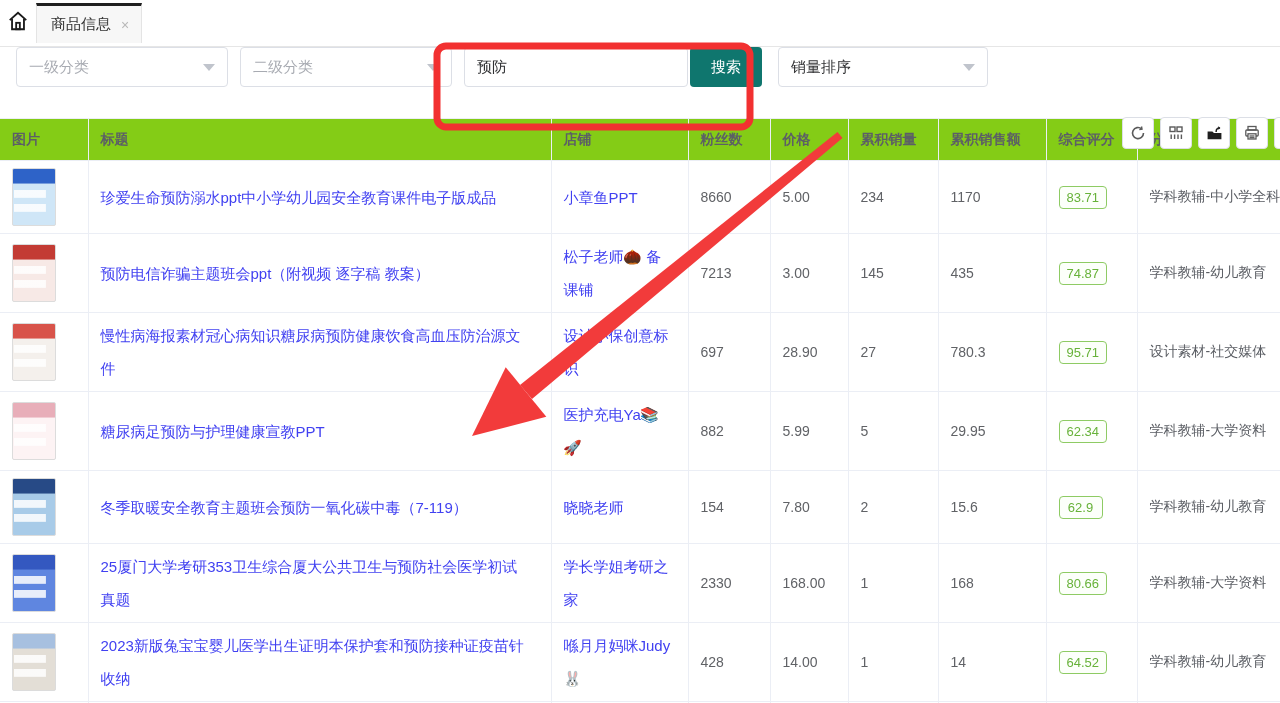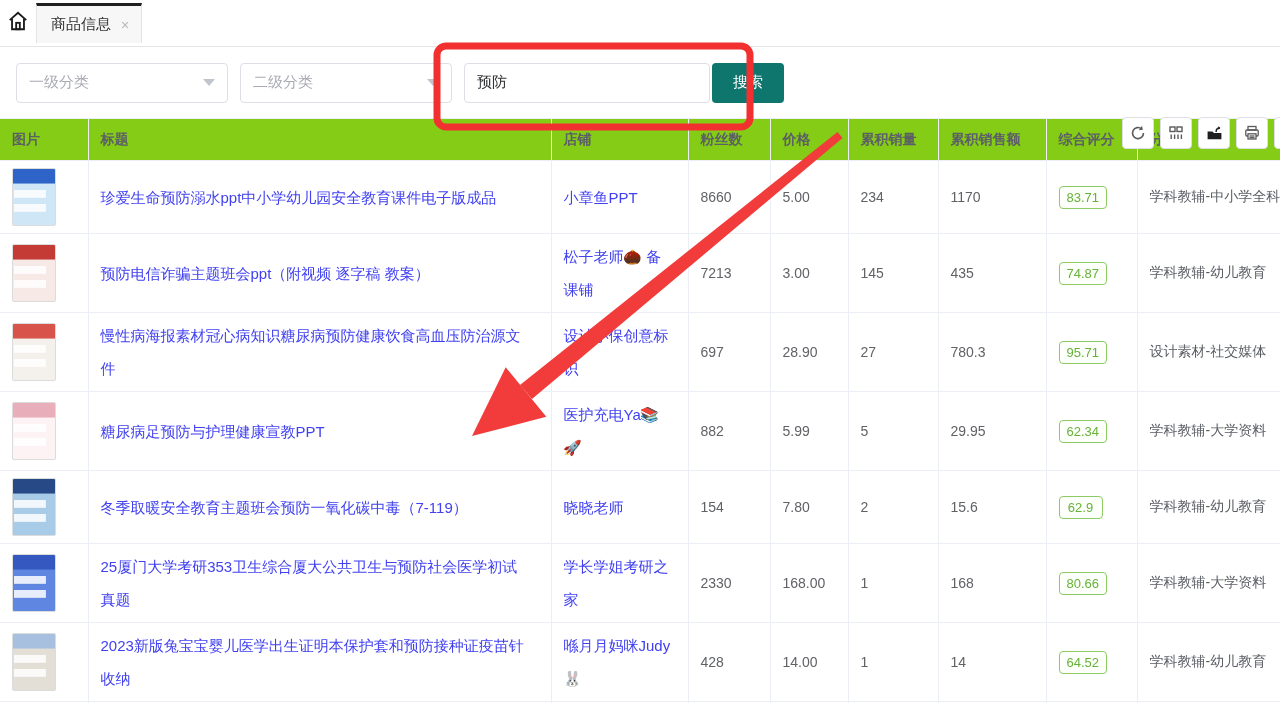--- a/index.html
+++ b/index.html
@@ -10,21 +10,21 @@
   
   .tabbar { position:relative; height:47px; border-bottom:1px solid #e6e6e6;
     display:flex; align-items:center; }
   .home-btn { width:36px; height:40px; display:flex; align-items:center; justify-content:center; cursor:pointer; }
   .tab { height:40px; background:#f7f7f7; border:1px solid #e4e4e4; border-bottom:none;
     border-top:3px solid #1f1f1f; display:flex; align-items:center; gap:10px;
     padding:0 12px 0 14px; font-size:15px; color:#333; cursor:pointer; }
   .tab .close { color:#b8b8b8; font-size:14px; line-height:1; }
 
   
-  .filters { position:relative; height:71px; display:flex; align-items:center; }
+  .filters { position:relative; height:71px; display:flex; }
   .sel { height:40px; border:1px solid #dcdfe6; border-radius:4px; background:#fff;
     display:flex; align-items:center; justify-content:space-between; padding:0 12px; cursor:pointer; }
   .sel .ph { font-size:15px; color:#a8abb2; }
   .sel .val { font-size:15px; color:#303133; }
   .caret { width:0; height:0; border-left:6px solid transparent; border-right:6px solid transparent;
     border-top:7px solid #c0c4cc; }
   .search-input { height:40px; border:1px solid #dcdfe6; border-radius:4px; padding:0 12px;
     font-size:15px; color:#303133; outline:none; font-family:inherit; }
   .search-btn { height:40px; border:none; border-radius:4px; color:#fff; font-size:15px;
     cursor:pointer; font-family:inherit; }
@@ -82,22 +82,26 @@
 
   <div class="filters">
     <div class="sel" style="width:212px; margin-left:16px;">
       <span class="ph">一级分类</span>
       <span class="caret"></span>
     </div>
     <div class="sel" style="width:212px; margin-left:12px;">
       <span class="ph">二级分类</span>
       <span class="caret"></span>
     </div>
-    <input class="search-input" style="width: 246px; margin-left: 12px;" value="预防">
+    <input class="search-input" style="width: 224px; margin-left: 12px;" value="预防">
     <button class="search-btn" style="width:72px; margin-left:2px; background:#0f766e;">搜索</button>
+    <div class="sel" style="width:210px; margin-left:16px;">
+      <span class="val">销量排序</span>
+      <span class="caret"></span>
+    </div>
 
     <div class="toolbar">
       <div class="icon-btn">
         <span>
           <svg width="16" height="16" viewBox="0 0 16 16" fill="none" stroke="#5a5a5a" stroke-width="1.6">
             <path d="M13.5 8 A5.5 5.5 0 1 1 11.6 3.9"></path>
               <path d="M11.5 1.5 L12 4.2 L9.3 4.6" stroke-width="1.4"></path>
           </svg>
         </span>
       </div>

